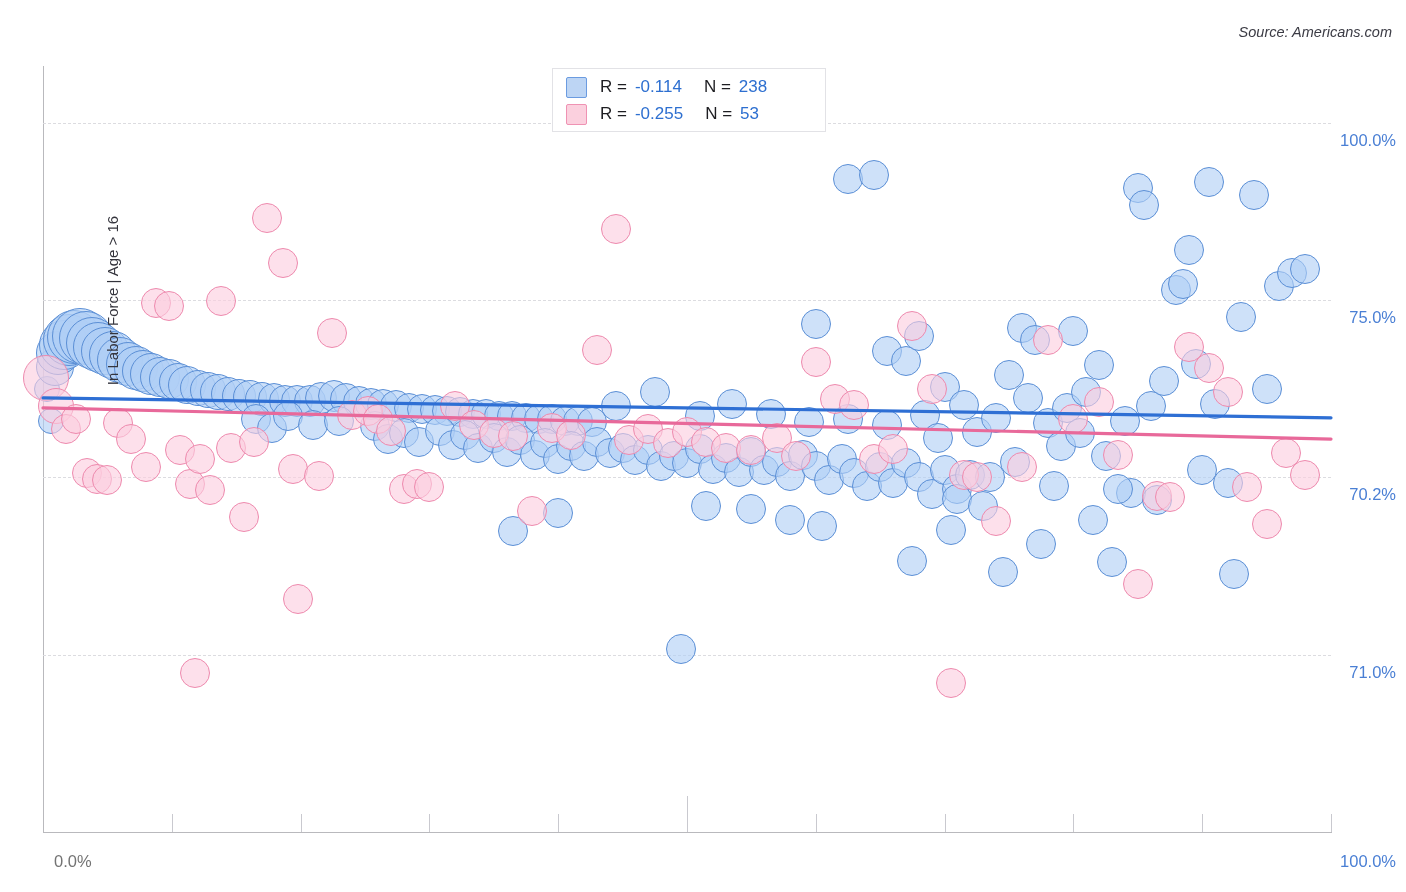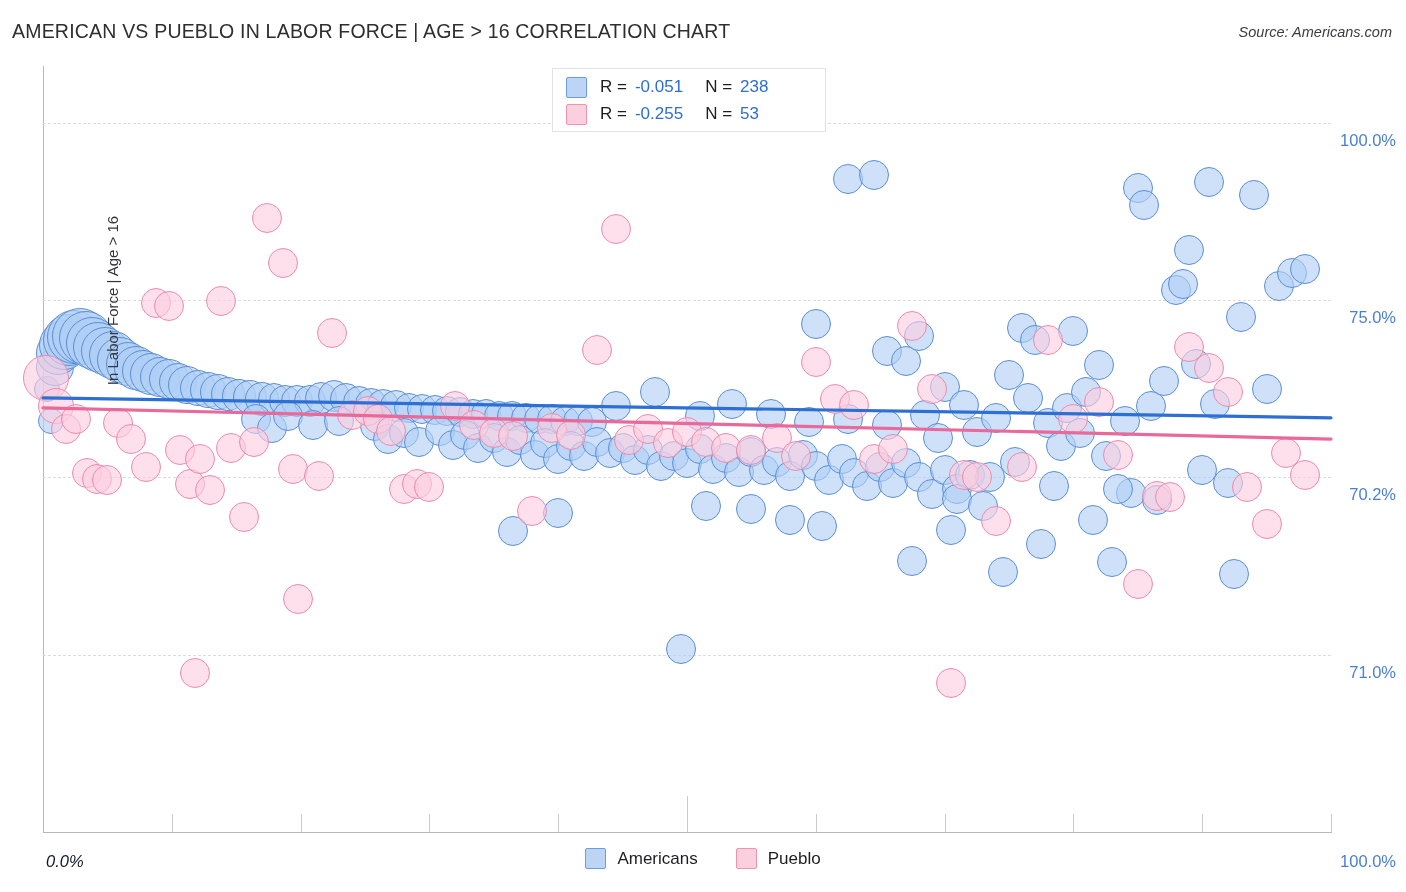--- a/index.html
+++ b/index.html
@@ -43,22 +43,22 @@
   .xtick {
     position:absolute; width:1px; background:#c9c9cf;
   }
 
   
   .ylabel-right {
     position:absolute; right:10px;
     font-size:16.5px; color:#4a7fd4; white-space:nowrap;
   }
   #x-min-label {
-    position:absolute; left:46px; top:852px;
-    font-size:16.5px; color:#0f172a;font-style:italic;
+    position:absolute; left:54px; top:852px;
+    font-size:16.5px; color:#737373;
   }
   #x-max-label {
     position:absolute; right:10px; top:852px;
     font-size:16.5px; color:#4a7fd4;
   }
   #y-axis-title {
     position:absolute; left:-8px; top:292px;
     width:240px;
     transform:rotate(-90deg); transform-origin:center center;
     text-align:center;
@@ -113,21 +113,20 @@
   .pt.pink { background:rgba(251,205,222,.62); border:1.4px solid #ee8aae; }
 
   
   #trend-svg { position:absolute; left:0; top:0; width:1406px; height:892px; pointer-events:none; }
 </style>
 </head>
 <body>
 
 <div id="root">
 
-  <div id="chart-title">AMERICAN VS PUEBLO IN LABOR FORCE | AGE &gt; 16 CORRELATION CHART</div>
   <div id="source-label">Source: Americans.com</div>
 
 
   <div id="y-axis-line"></div>
   <div id="x-axis-line"></div>
 
   <div id="plot">
     <div id="gridlines">
         <div class="gridline" style="top: 588.685px;"></div>
         <div class="gridline" style="top: 411.37px;"></div>
@@ -421,42 +420,32 @@
 
   <div id="x-min-label">0.0%</div>
   <div id="x-max-label">100.0%</div>
   <div id="y-axis-title">In Labor Force | Age &gt; 16</div>
 
   <div id="stats-legend">
     <div class="stat-row r1">
       <span class="swatch sw-blue"></span>
       <span class="lbl-r">R =</span>
       <span style="width:8px"></span>
-      <span class="val-blue">-0.051</span>
+      <span class="val-blue">-0.114</span>
       <span class="gap-n"></span>
       <span class="lbl-r">N =</span>
       <span style="width:8px"></span>
       <span class="val-blue">238</span>
     </div>
     <div class="stat-row r2">
       <span class="swatch sw-pink"></span>
       <span class="lbl-r">R =</span>
       <span style="width:8px"></span>
       <span class="val-blue">-0.255</span>
       <span class="gap-n"></span>
       <span class="lbl-r">N =</span>
       <span style="width:8px"></span>
       <span class="val-blue">53</span>
     </div>
   </div>
 
-  <div id="series-legend">
-    <div class="series-item">
-      <span class="swatch sw-blue"></span>
-      <span class="txt">Americans</span>
-    </div>
-    <div class="series-item">
-      <span class="swatch sw-pink"></span>
-      <span class="txt">Pueblo</span>
-    </div>
-  </div>
 
 </div>
 
 </body></html>

